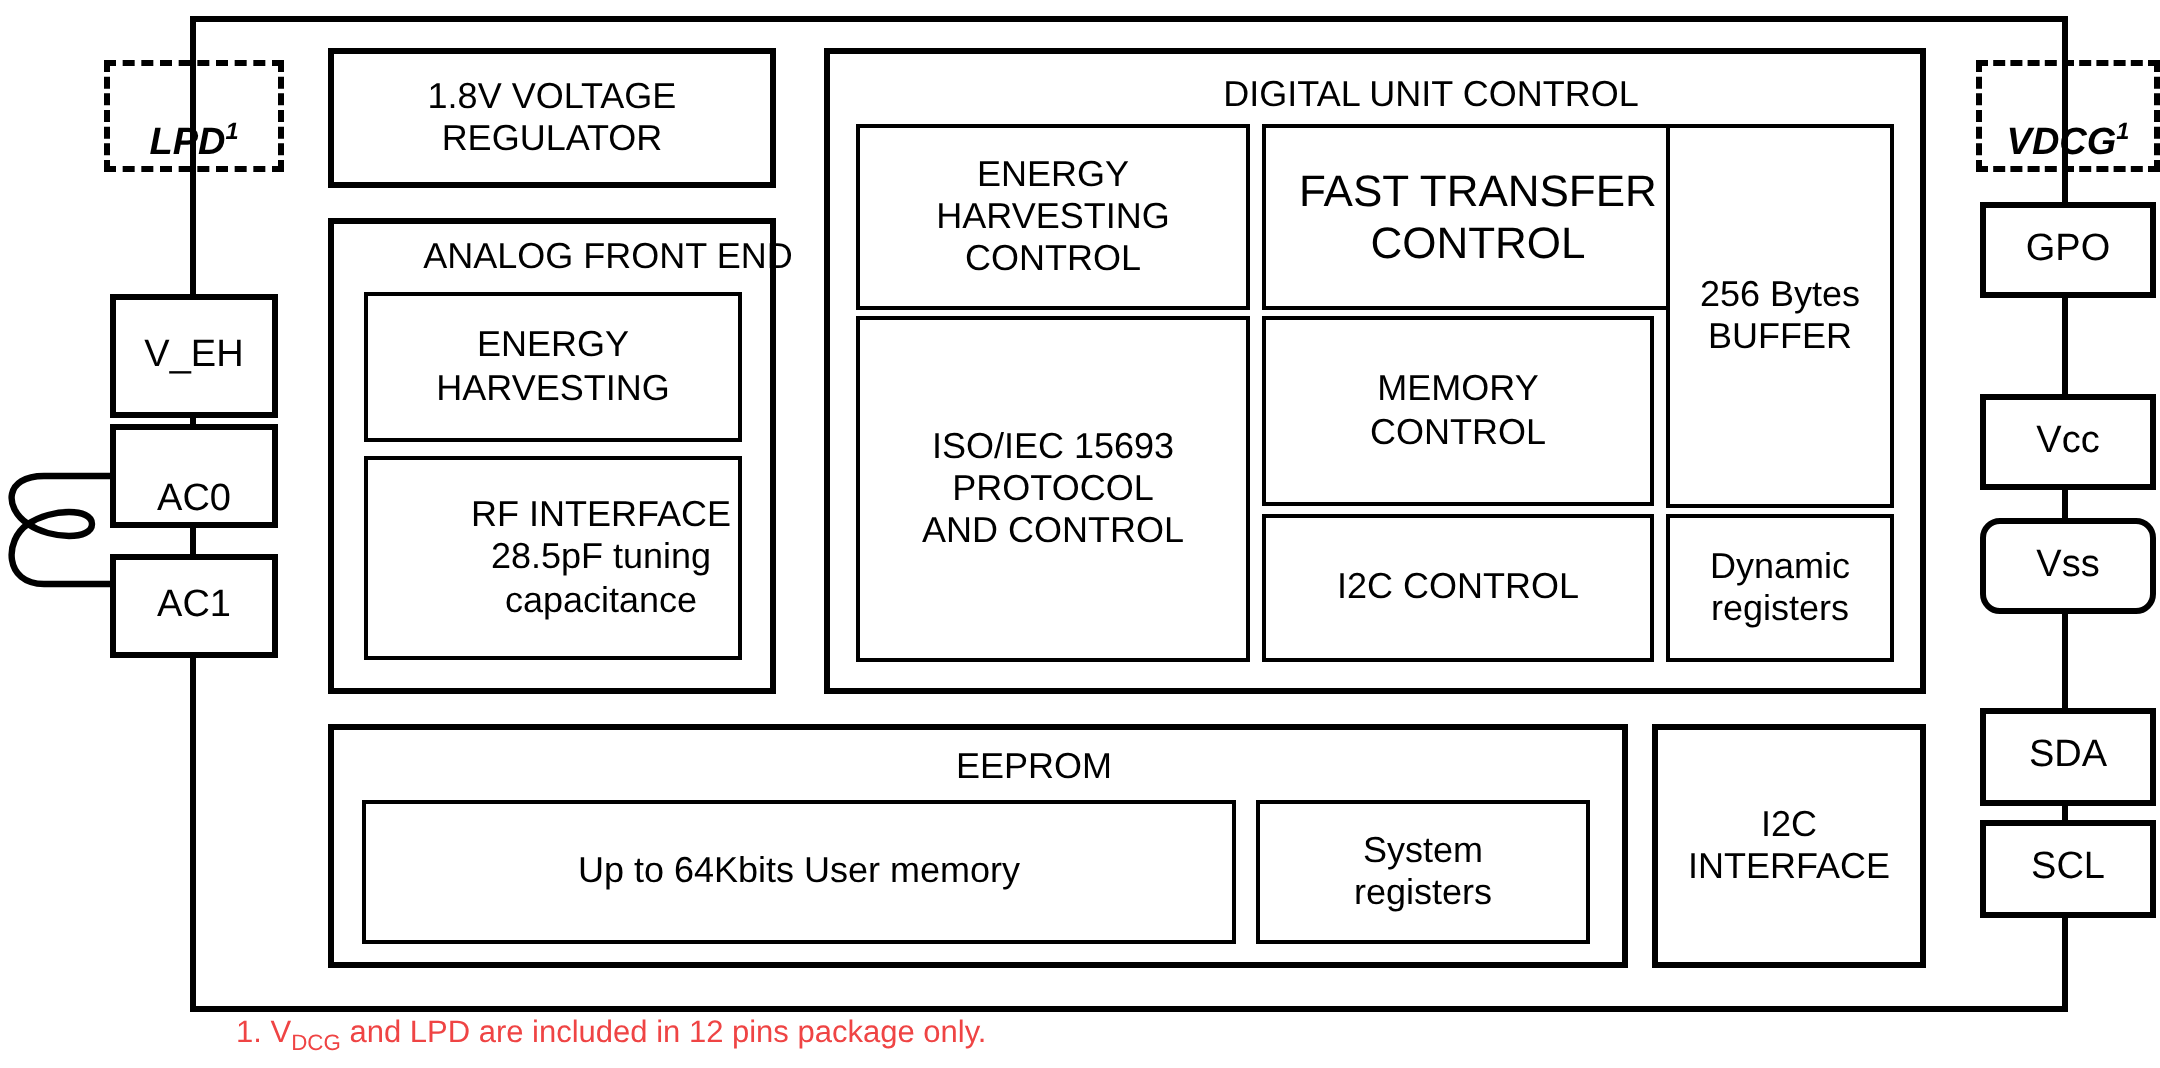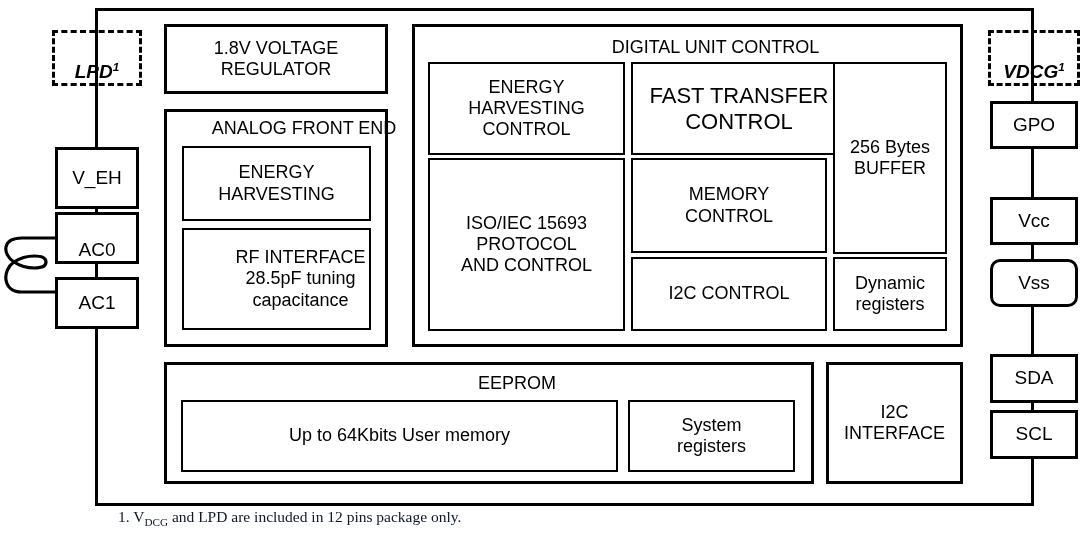--- a/index.html
+++ b/index.html
@@ -66,22 +66,22 @@
   .sub {
     font-size: 0.72em;
     vertical-align: sub;
     line-height: 0;
   }
   #footnote {
     position: absolute;
     left: 118px;
     top: 508px;
     font-size: 15.5px;
-    color: #0f172a;
-    font-family: Liberation Serif, serif;
+    color: #ef4444;
+    font-family: Liberation Sans, sans-serif;
     white-space: nowrap;
     z-index: 8;
   }
   #antenna {
     position: absolute;
     left: 0px;
     top: 214px;
     width: 72px;
     height: 102px;
     z-index: 2;

